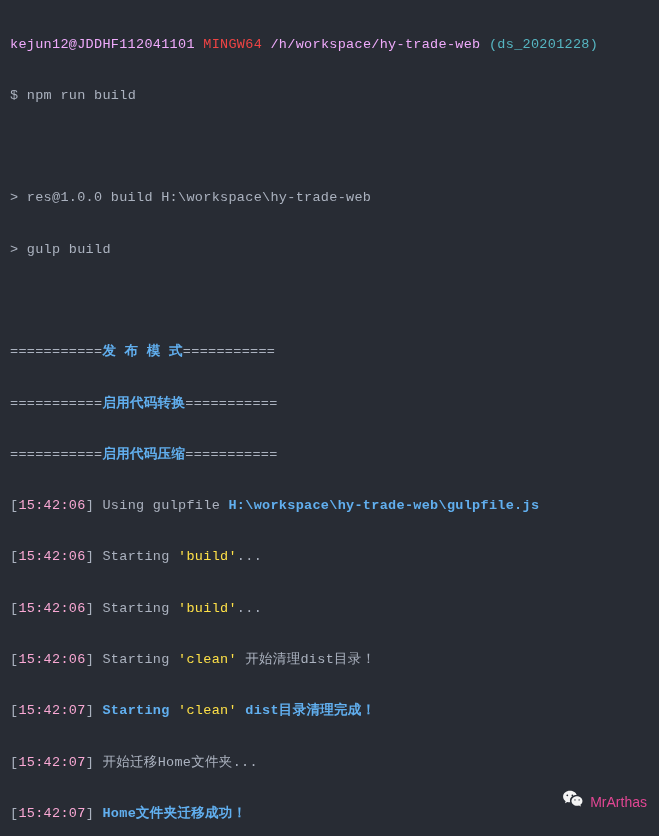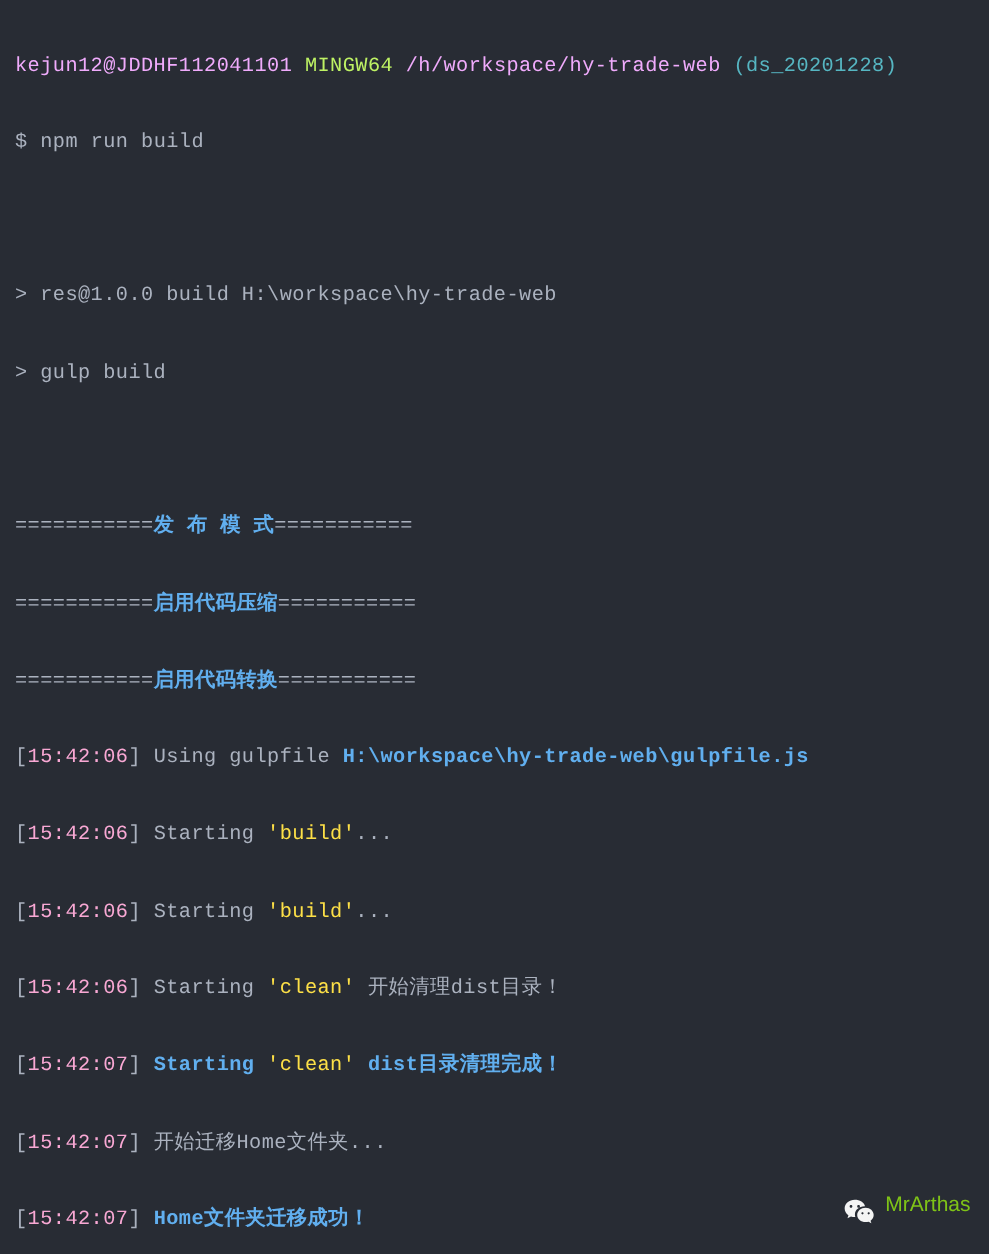--- a/index.html
+++ b/index.html
@@ -15,35 +15,35 @@
     overflow: hidden;
     position: relative;
   }
   .terminal {
     padding: 6px 10px;
     white-space: pre;
     letter-spacing: 0.3px;
   }
   .line { white-space: pre; }
   .green { color: #f0abfc; }
-  .magenta { color: #bef264; }
+  .magenta { color: #ef4444; }
   .yellowbright { color: #f0abfc; }
   .cyan { color: #56b6c2; }
   .blue { color: #61afef; font-weight: bold; }
   .gray { color: #f9a8d4; }
   .white { color: #abb2bf; }
   .orange { color: #fde047; }
   .watermark {
     position: absolute;
     bottom: 20px;
     right: 12px;
     display: flex;
-    align-items: flex-end;
+    align-items: flex-start;
     gap: 6px;
-    color: #84cc16;
+    color: #ec4899;
     font-size: 14px;
     font-family: sans-serif;
     opacity: 0.95;
   }
   .wechat-icon {
     width: 22px;
     height: 18px;
     position: relative;
   }
   .wechat-icon svg {
@@ -56,22 +56,22 @@
 <body>
 
 <div class="terminal">
 <div class="line"><span class="green">kejun12@JDDHF112041101</span> <span class="magenta">MINGW64</span> <span class="yellowbright">/h/workspace/hy-trade-web</span> <span class="cyan">(</span><span class="cyan">ds_20201228</span><span class="cyan">)</span></div>
 <div class="line"><span class="white">$ </span><span class="white">npm run build</span></div>
 <div class="line"> </div>
 <div class="line white">&gt; res@1.0.0 build H:\workspace\hy-trade-web</div>
 <div class="line white">&gt; gulp build</div>
 <div class="line"> </div>
 <div class="line"><span class="white">===========</span><span class="blue">发 布 模 式</span><span class="white">===========</span></div>
+<div class="line"><span class="white">===========</span><span class="blue">启用代码转换</span><span class="white">===========</span></div>
 <div class="line"><span class="white">===========</span><span class="blue">启用代码压缩</span><span class="white">===========</span></div>
-<div class="line"><span class="white">===========</span><span class="blue">启用代码转换</span><span class="white">===========</span></div>
 <div class="line"><span class="white">[</span><span class="gray">15:42:06</span><span class="white">]</span><span class="white"> Using gulpfile </span><span class="blue">H:\workspace\hy-trade-web\gulpfile.js</span></div>
 <div class="line"><span class="white">[</span><span class="gray">15:42:06</span><span class="white">]</span><span class="white"> Starting </span><span class="orange">'build'</span><span class="white">...</span></div>
 <div class="line"><span class="white">[</span><span class="gray">15:42:06</span><span class="white">]</span><span class="white"> Starting </span><span class="orange">'build'</span><span class="white">...</span></div>
 <div class="line"><span class="white">[</span><span class="gray">15:42:06</span><span class="white">]</span><span class="white"> Starting </span><span class="orange">'clean'</span><span class="white"> 开始清理dist目录！</span></div>
 <div class="line"><span class="white">[</span><span class="gray">15:42:07</span><span class="white">]</span><span class="blue"> Starting </span><span class="orange">'clean'</span><span class="blue"> dist目录清理完成！</span></div>
 <div class="line"><span class="white">[</span><span class="gray">15:42:07</span><span class="white">]</span><span class="white"> 开始迁移Home文件夹...</span></div>
 <div class="line"><span class="white">[</span><span class="gray">15:42:07</span><span class="white">]</span><span class="blue"> Home文件夹迁移成功！</span></div>
 
 
 

